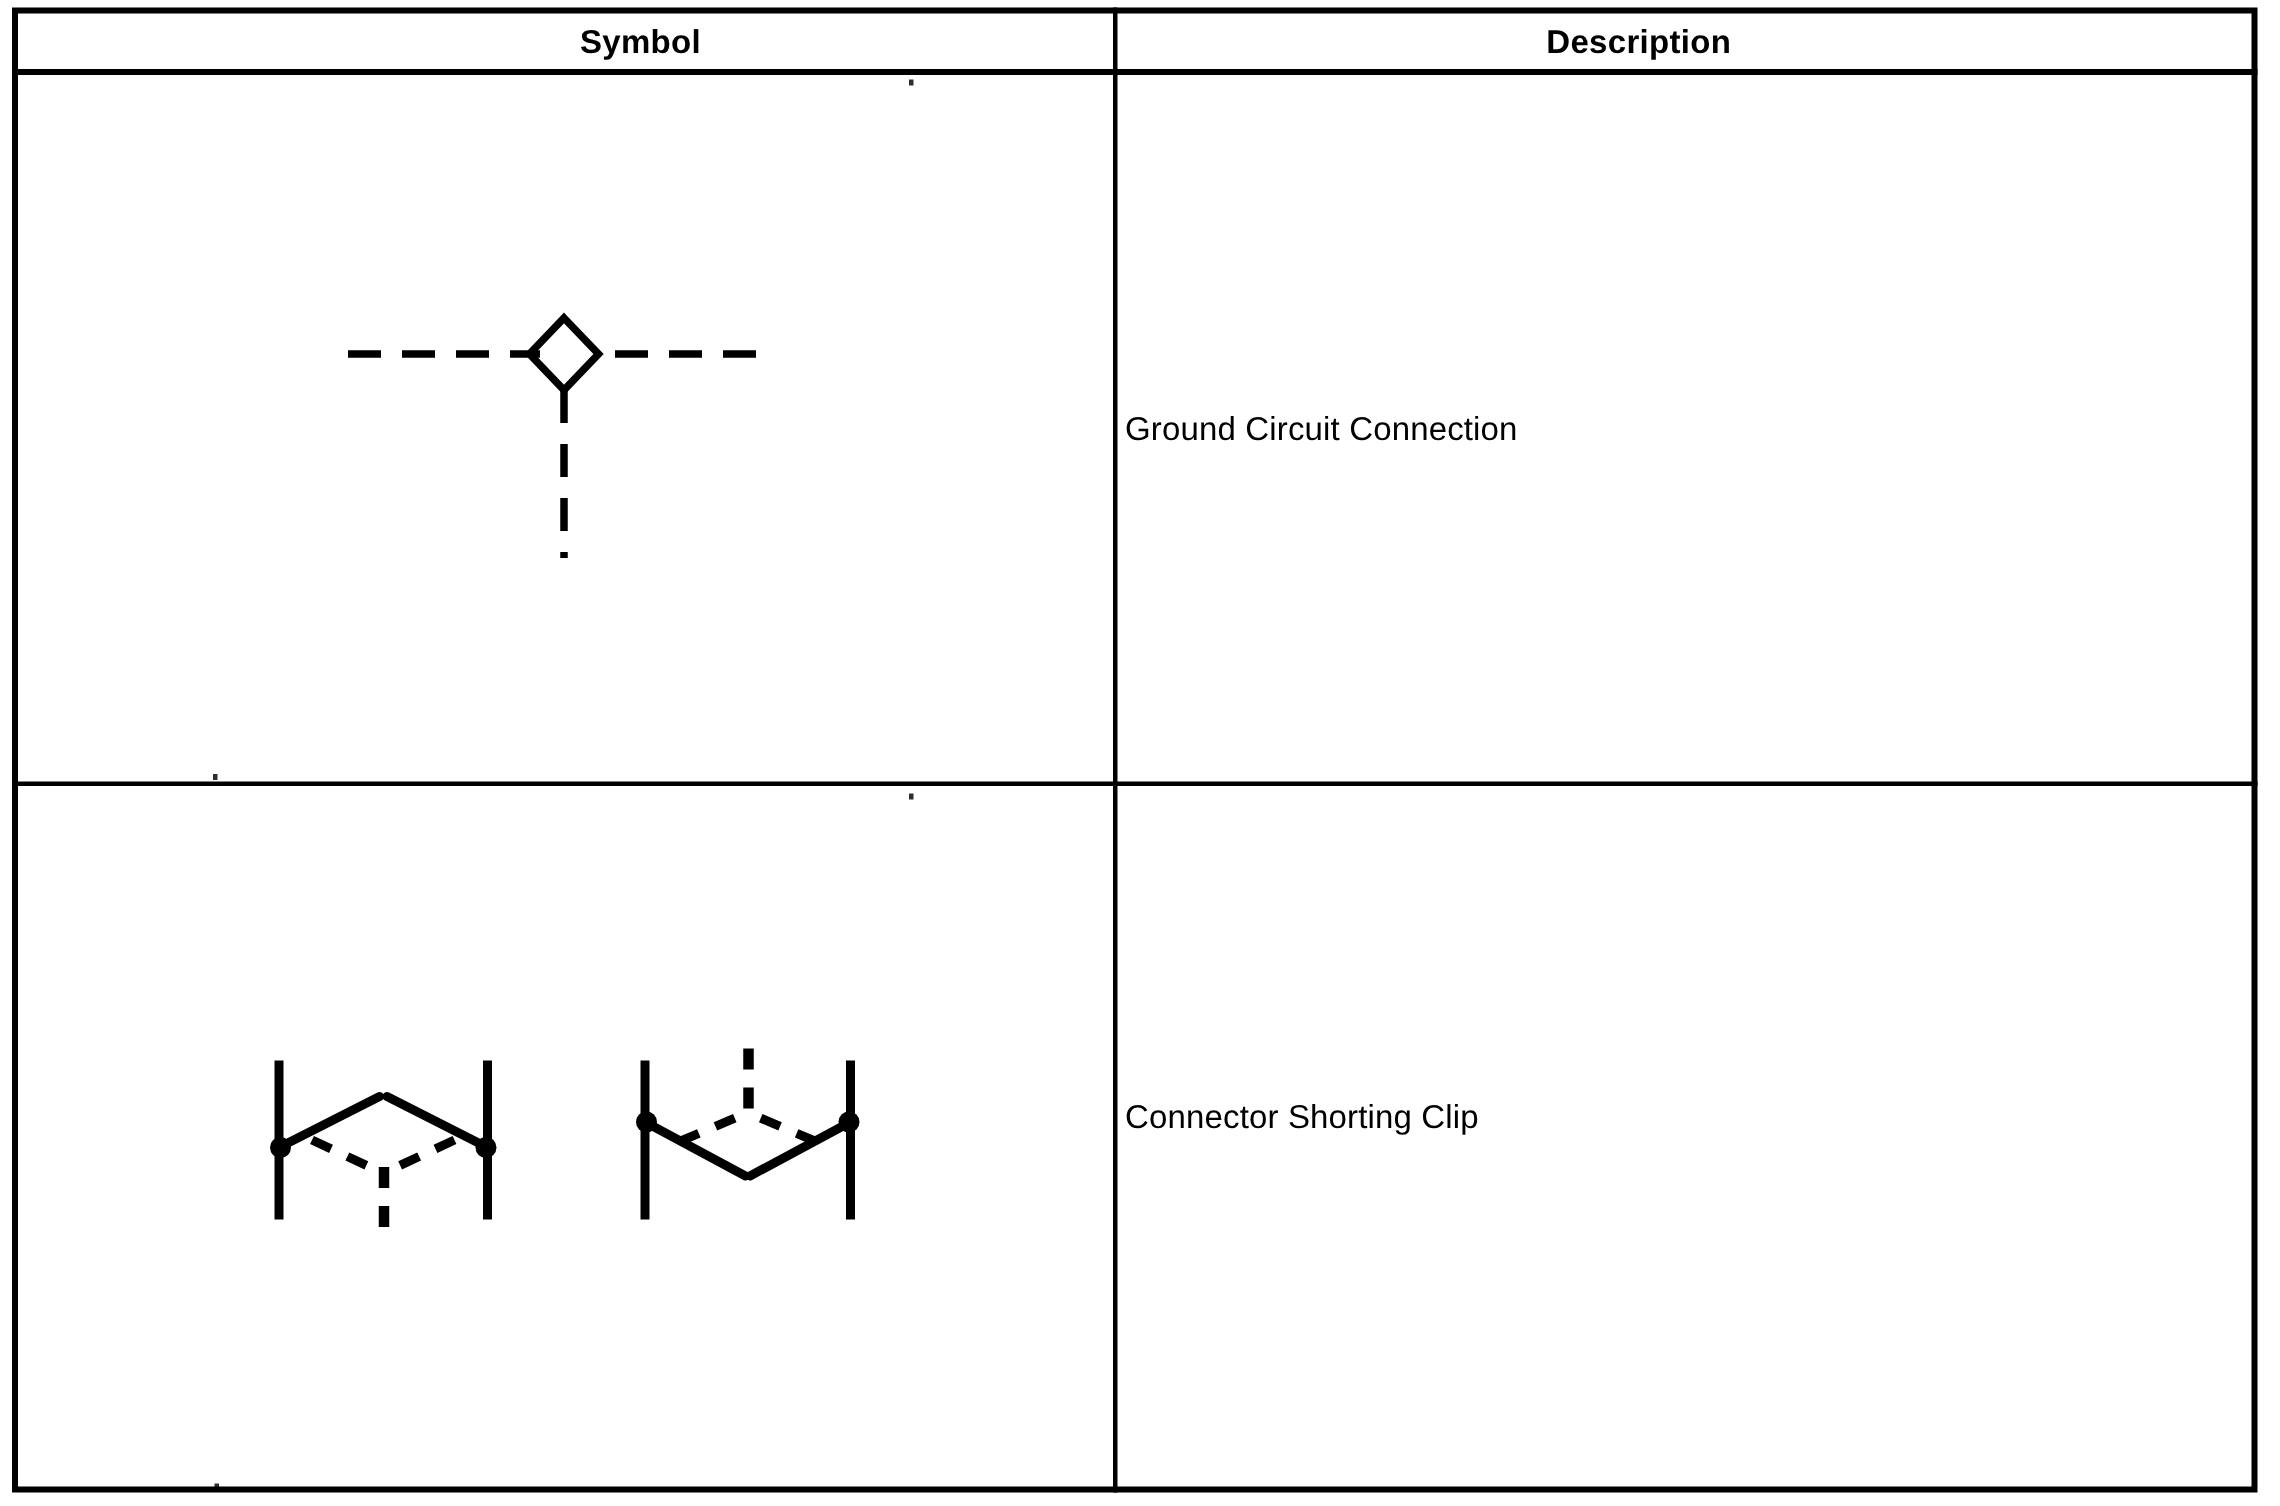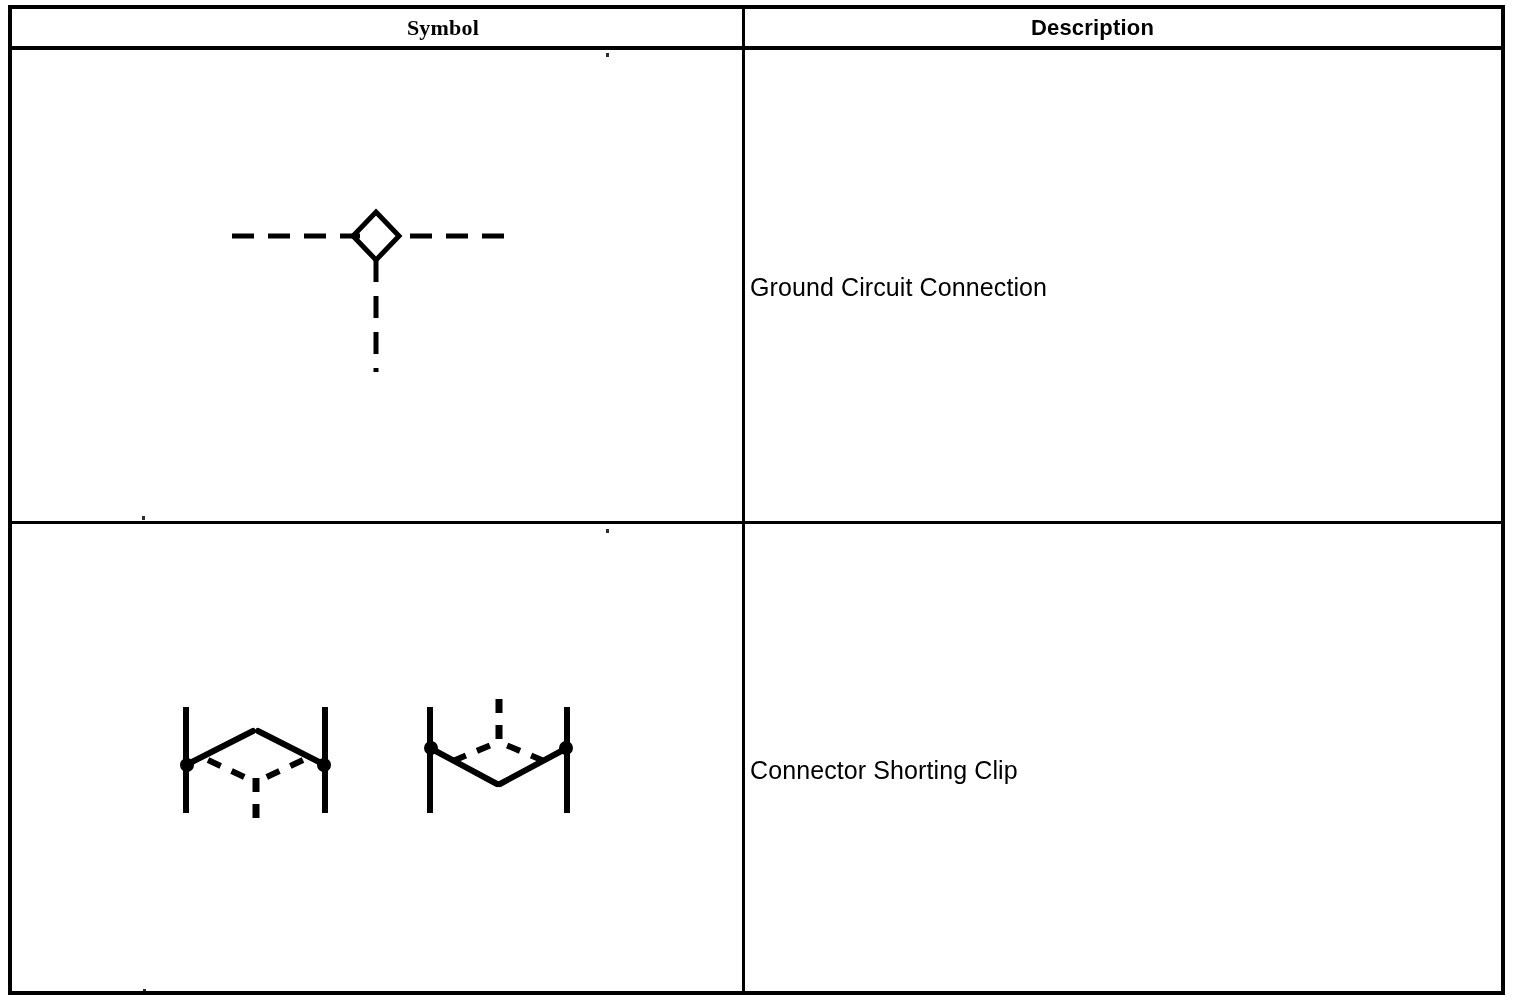--- a/index.html
+++ b/index.html
@@ -67,34 +67,34 @@
   .hdr {
     position: absolute;
     top: 12px;
     height: 32px;
     line-height: 32px;
     text-align: center;
     font-size: 22px;
     font-weight: bold;
     letter-spacing: 0.2px;
   }
-  .hdr-symbol { left: 28px;  width: 830px; font-family: Liberation Serif, serif; }
+  .hdr-symbol { left: 12px;  width: 830px; }
   .hdr-desc   { left: 716px; width: 753px; }
 
   
   .desc {
     position: absolute;
     left: 750px;
-    font-size: 25px;
+    font-size: 22px;
     font-weight: normal;
     white-space: nowrap;
     letter-spacing: 0.1px;
   }
   .desc-1 { top: 273px; }
-  .desc-2 { top: 756px; }
+  .desc-2 { top: 732px; }
 
   
   .sym-area {
     position: absolute;
     left: 10px;
     width: 730px;
   }
   .sym-area-1 { top: 50px;  height: 470px; }
   .sym-area-2 { top: 526px; height: 468px; }
   .sym-area svg { display: block; }

